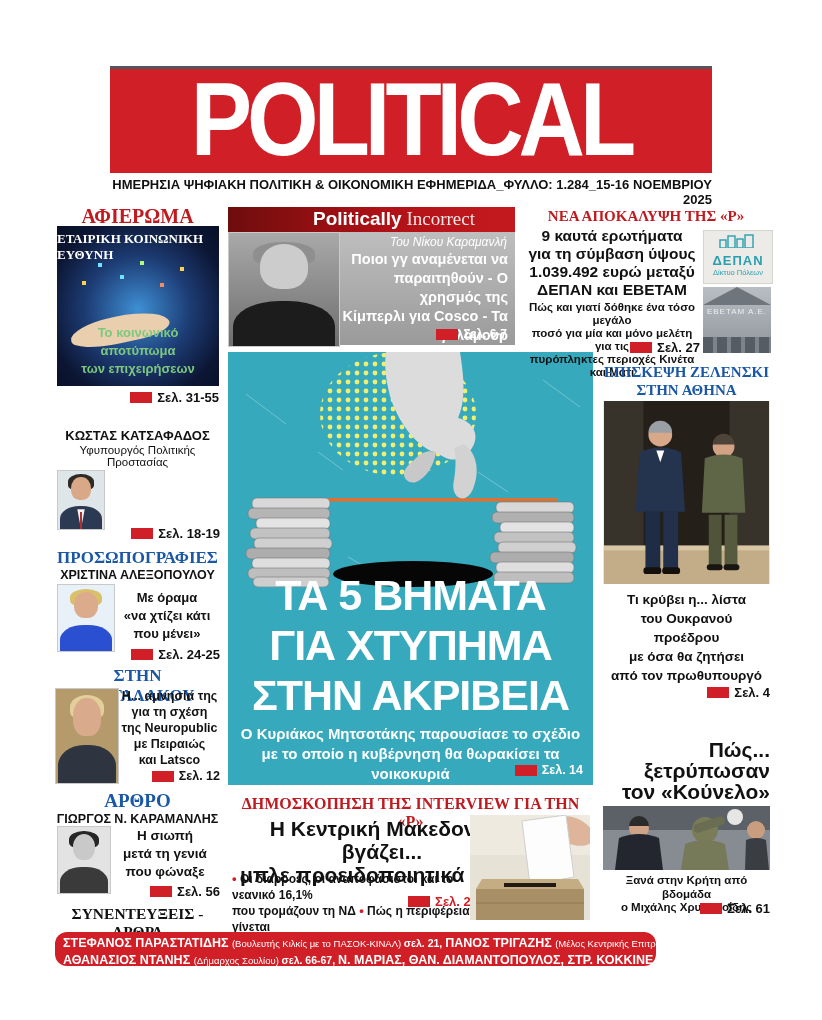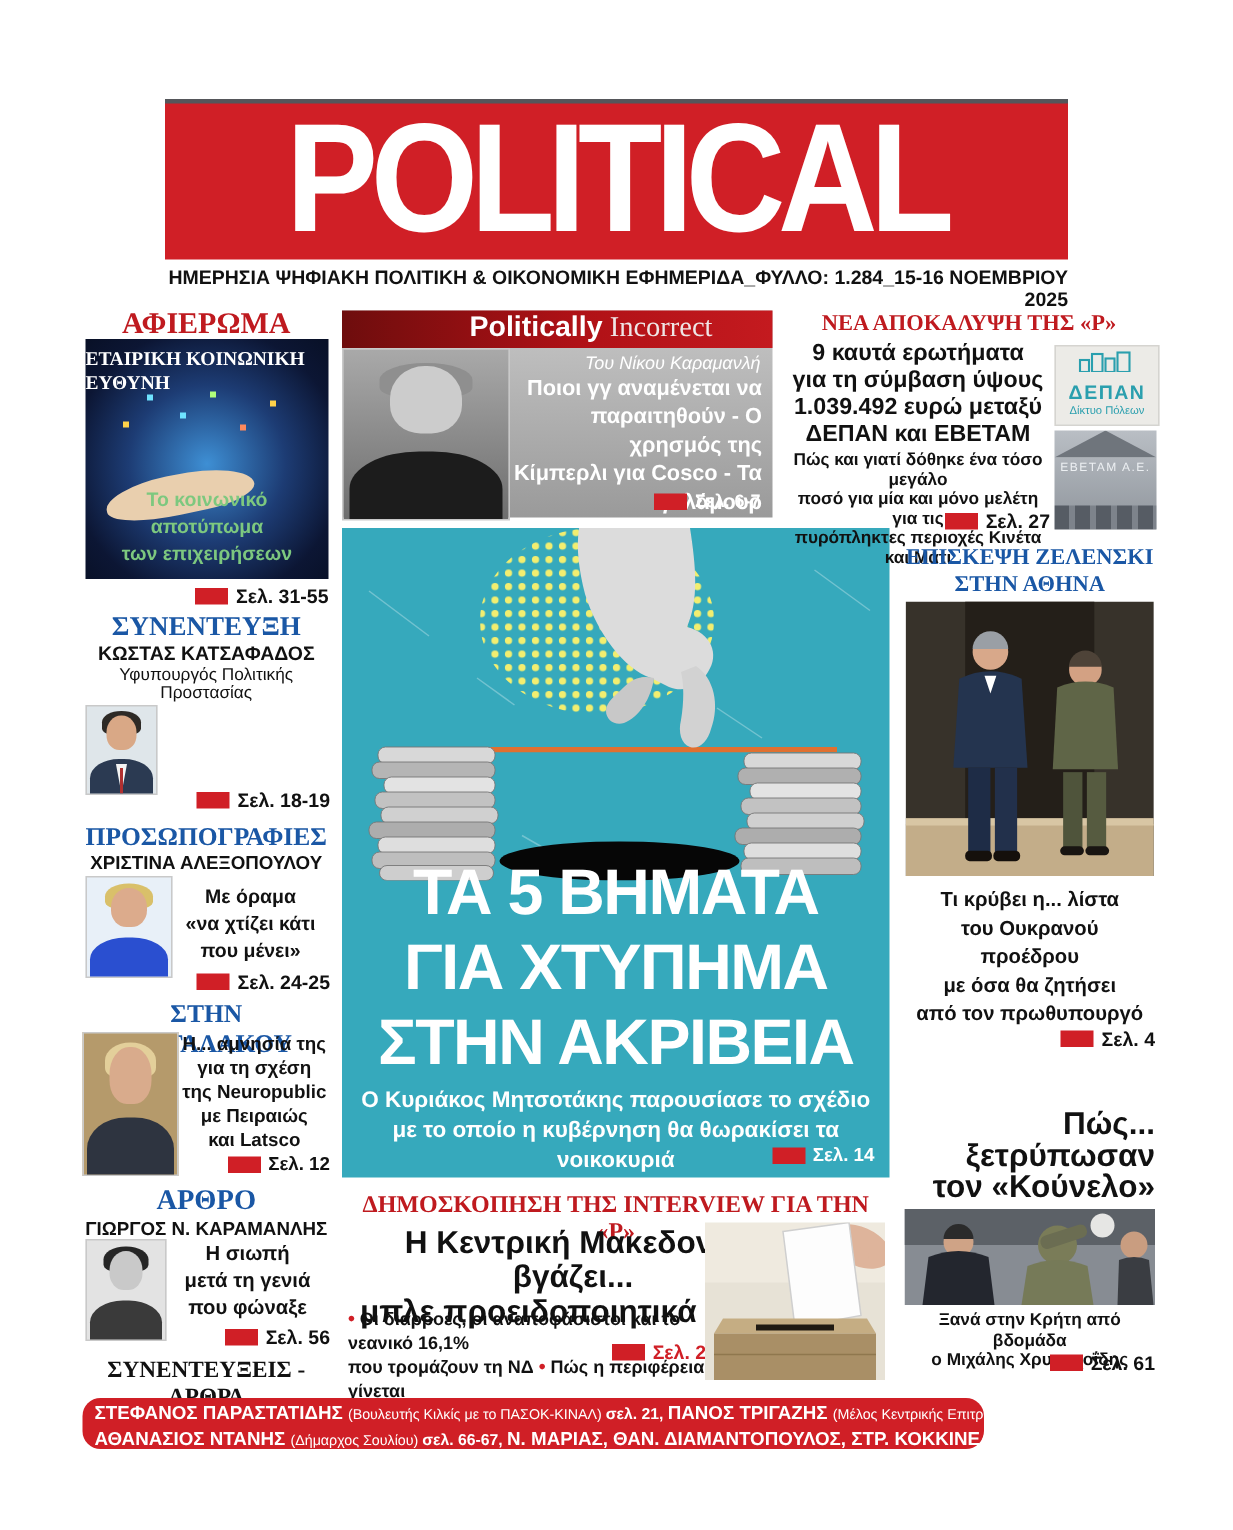--- a/index.html
+++ b/index.html
@@ -156,21 +156,20 @@
       <div>Το κοινωνικό</div>
       <div>αποτύπωμα</div>
       <div>των επιχειρήσεων</div>
     </div>
   </div>
   <div class="abs pref" id="afieroma-ref">
     <span class="sw"></span>
     <span>Σελ. 31-55</span>
   </div>
 
-  <div class="abs kicker k-blue" id="interview-kicker">ΣΥΝΕΝΤΕΥΞΗ</div>
   <div class="abs bold-c" id="interview-name">ΚΩΣΤΑΣ ΚΑΤΣΑΦΑΔΟΣ</div>
   <div class="abs" id="interview-role">Υφυπουργός Πολιτικής Προστασίας</div>
   <div class="abs portrait" id="interview-photo" style="--pbg:#dfe6ea;--pskin:#d9a886;--phair:#2e2a26;--psuit:#2b3a52;">
     <div class="ph-hair"></div>
       <div class="ph-head"></div>
       <div class="ph-body"></div>
       <div class="ph-shirt"></div>
       <div class="ph-tie"></div>
   </div>
   <div class="abs pref" id="interview-ref">

